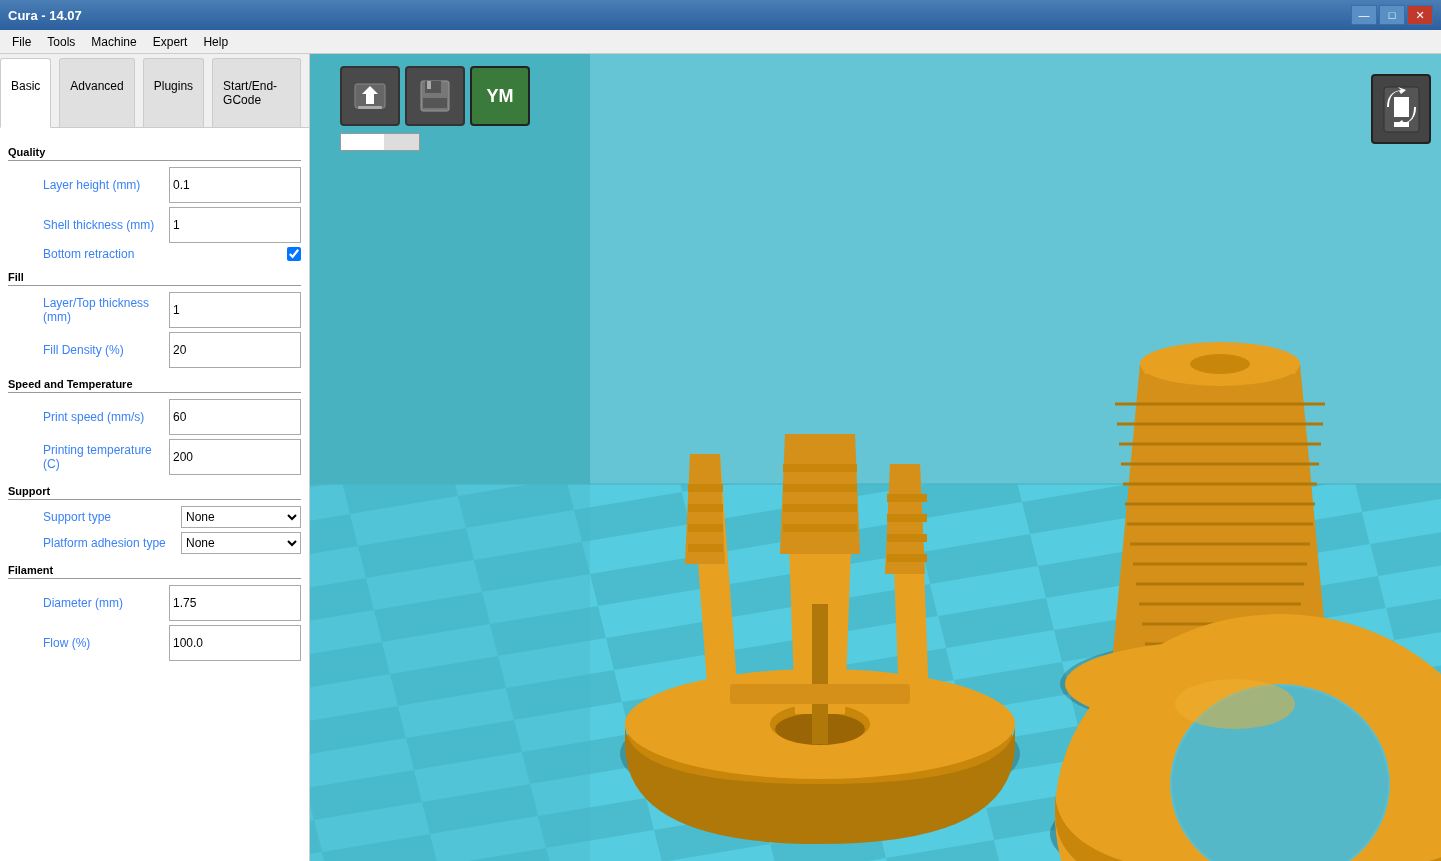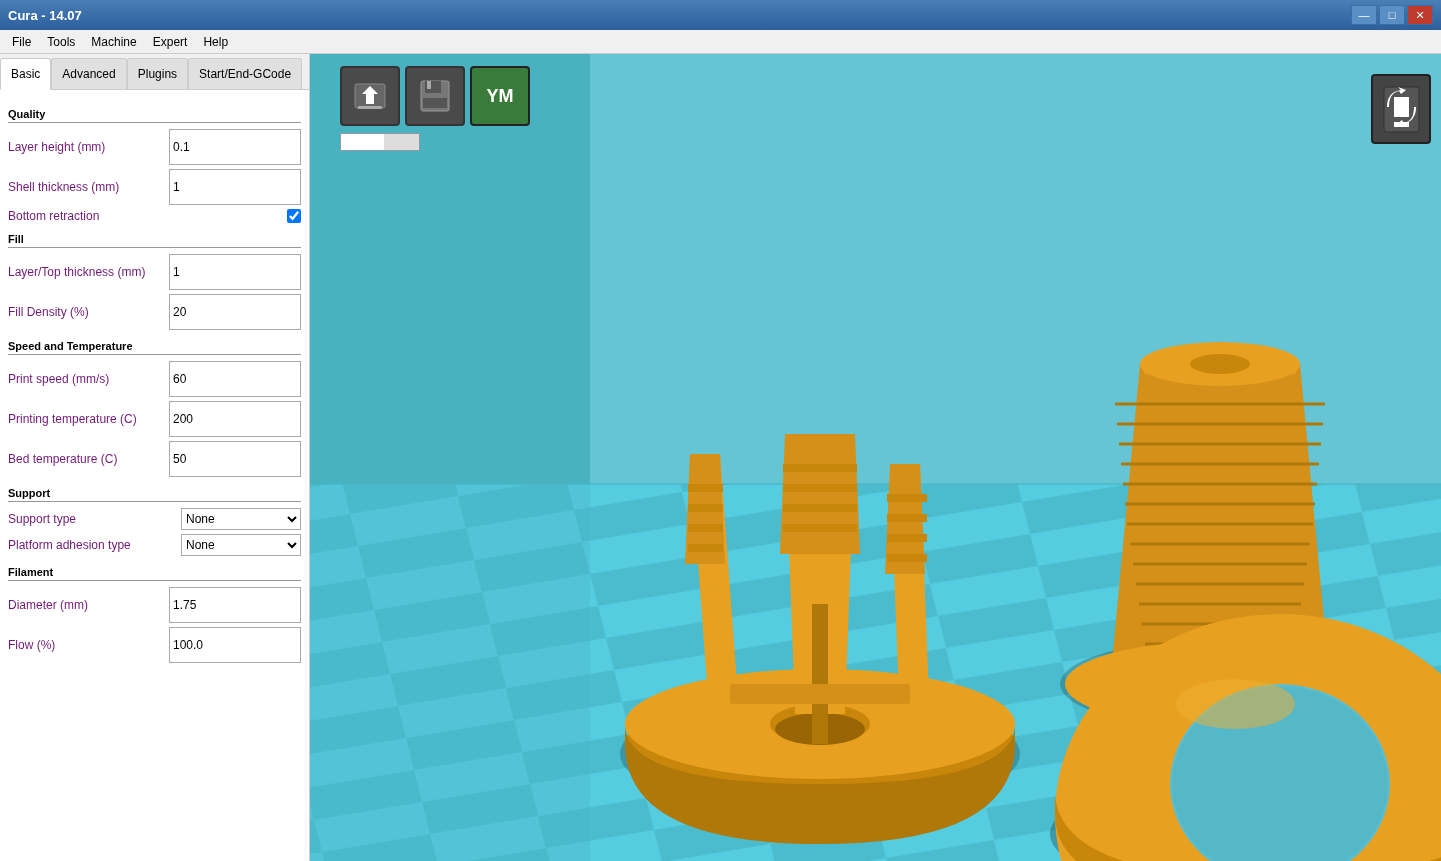--- a/index.html
+++ b/index.html
@@ -63,27 +63,27 @@
     }
 
     
     #tabs {
       display: flex;
       background: #f0f0f0;
       border-bottom: 1px solid #ccc;
       padding-top: 4px;
     }
     .tab {
-      padding: 8px 10px;
+      padding: 20px 10px;
       border: 1px solid #ccc;
       border-bottom: none;
       background: #e0e0e0;
       cursor: pointer;
       font-size: 12px;
-      margin-right: 0;
+      margin-right: 8px;
       border-radius: 3px 3px 0 0;
     }
     .tab.active {
       background: white;
       border-bottom: 1px solid white;
       margin-bottom: -1px;
       z-index: 1;
     }
 
     
@@ -101,21 +101,22 @@
     }
 
     .setting-row {
       display: flex;
       align-items: center;
       margin-bottom: 4px;
     }
     .setting-label {
       flex: 1;
       font-size: 12px;
-      color: #701a75;
+      color: #3b82f6;
+      margin-left: 35px;
     }
     .setting-input {
       width: 132px;
       height: 20px;
       border: 1px solid #aaa;
       background: #fff;
       padding: 17px 3px;
       font-size: 12px;
     }
     .setting-checkbox {
@@ -267,24 +268,20 @@
       <div class="setting-row">
         <span class="setting-label">Print speed (mm/s)</span>
         <input class="setting-input" type="text" value="60" style="">
       </div>
 
       <div class="setting-row">
         <span class="setting-label">Printing temperature (C)</span>
         <input class="setting-input" type="text" value="200" style="">
       </div>
 
-      <div class="setting-row">
-        <span class="setting-label">Bed temperature (C)</span>
-        <input class="setting-input" type="text" value="50" style="">
-      </div>
 
       <div class="section-title">Support</div>
 
       <div class="setting-row">
         <span class="setting-label">Support type</span>
         <select class="setting-select">
           <option>None</option>
           <option>Touching buildplate</option>
           <option>Everywhere</option>
         </select>

